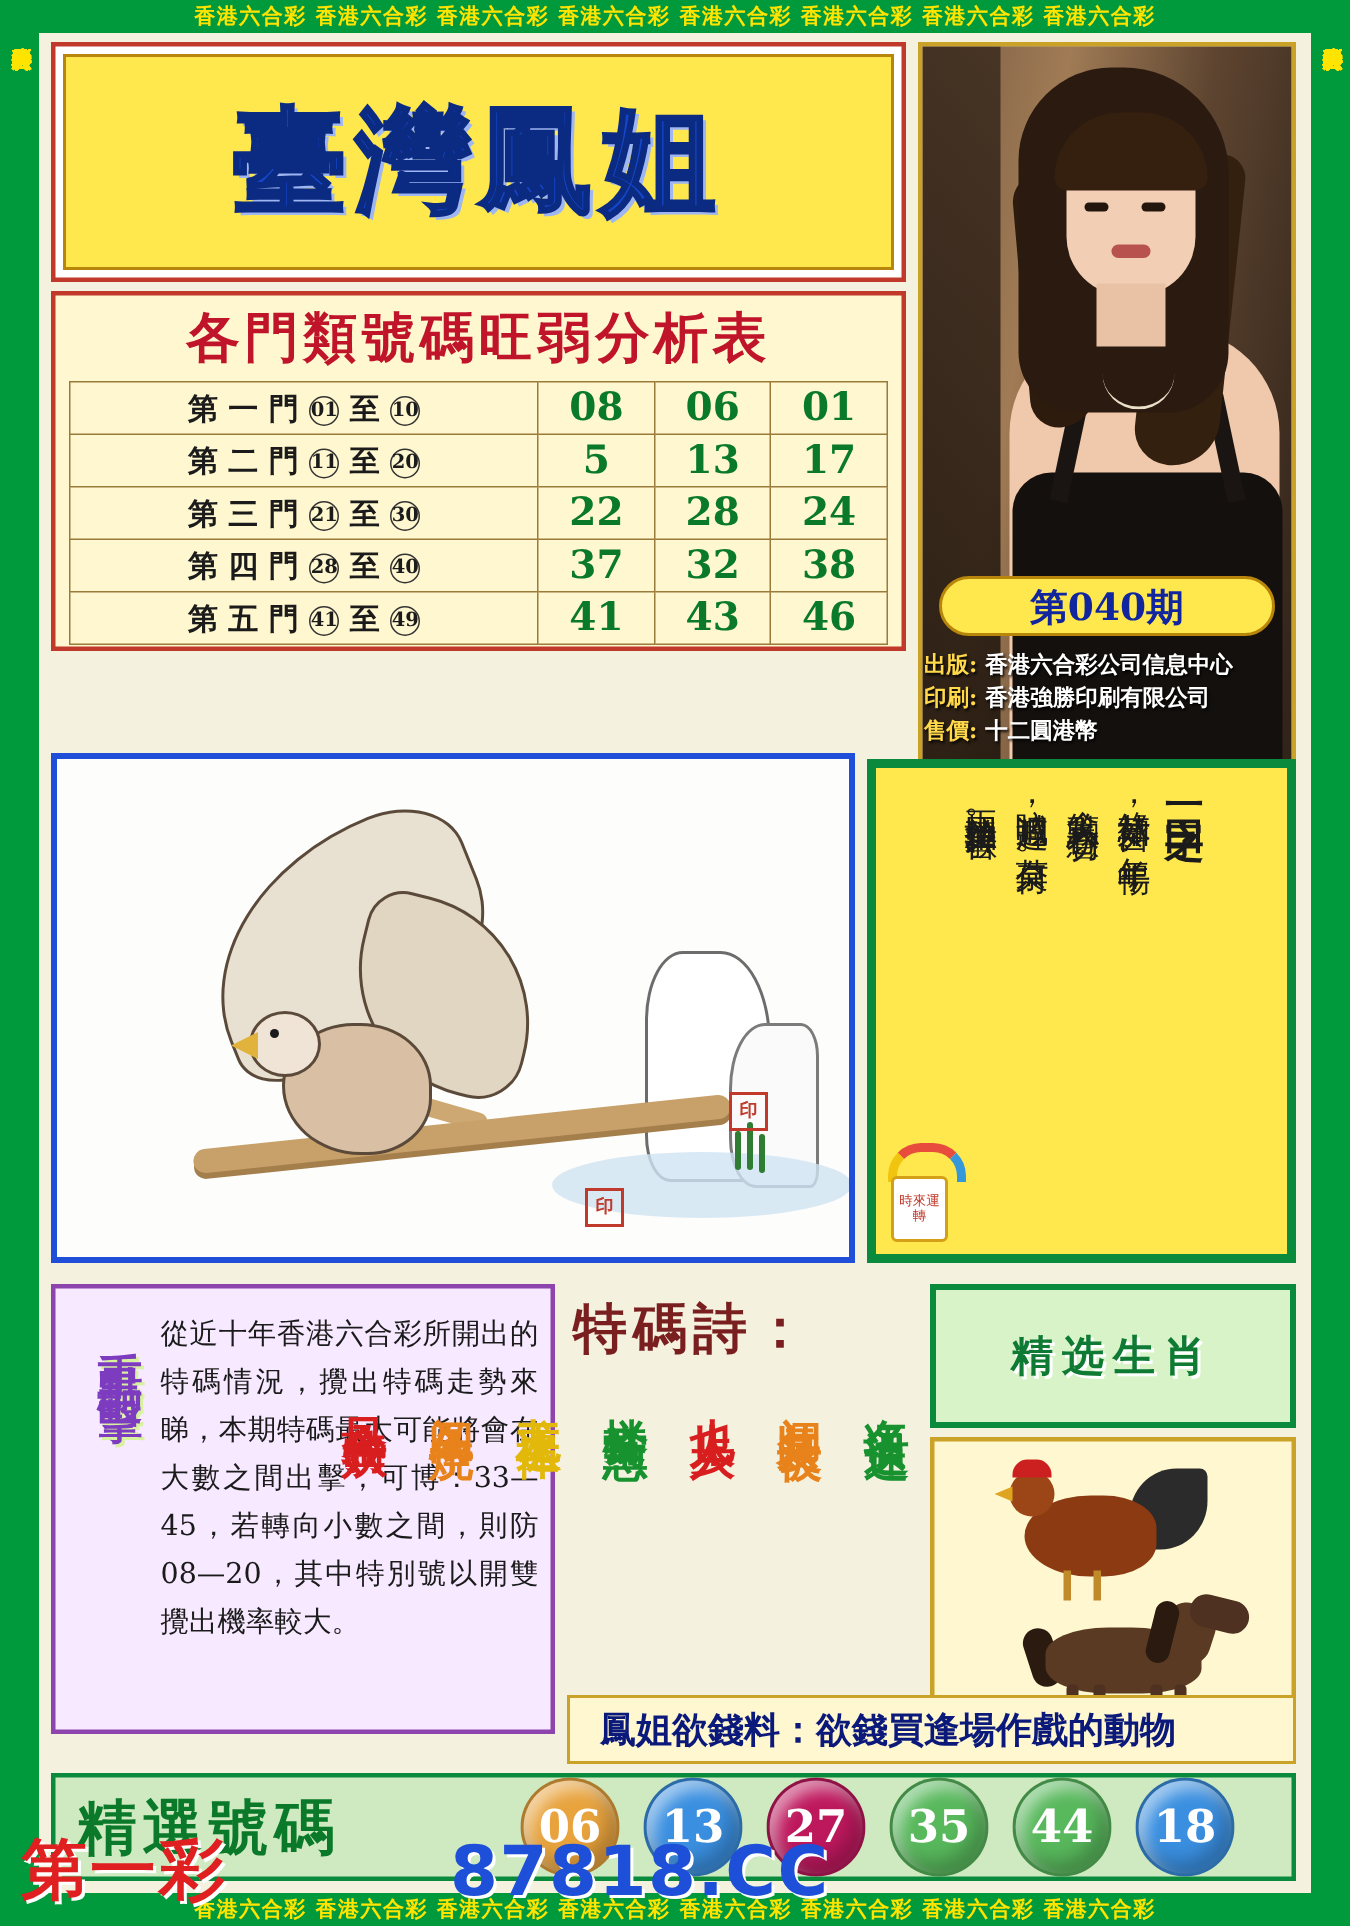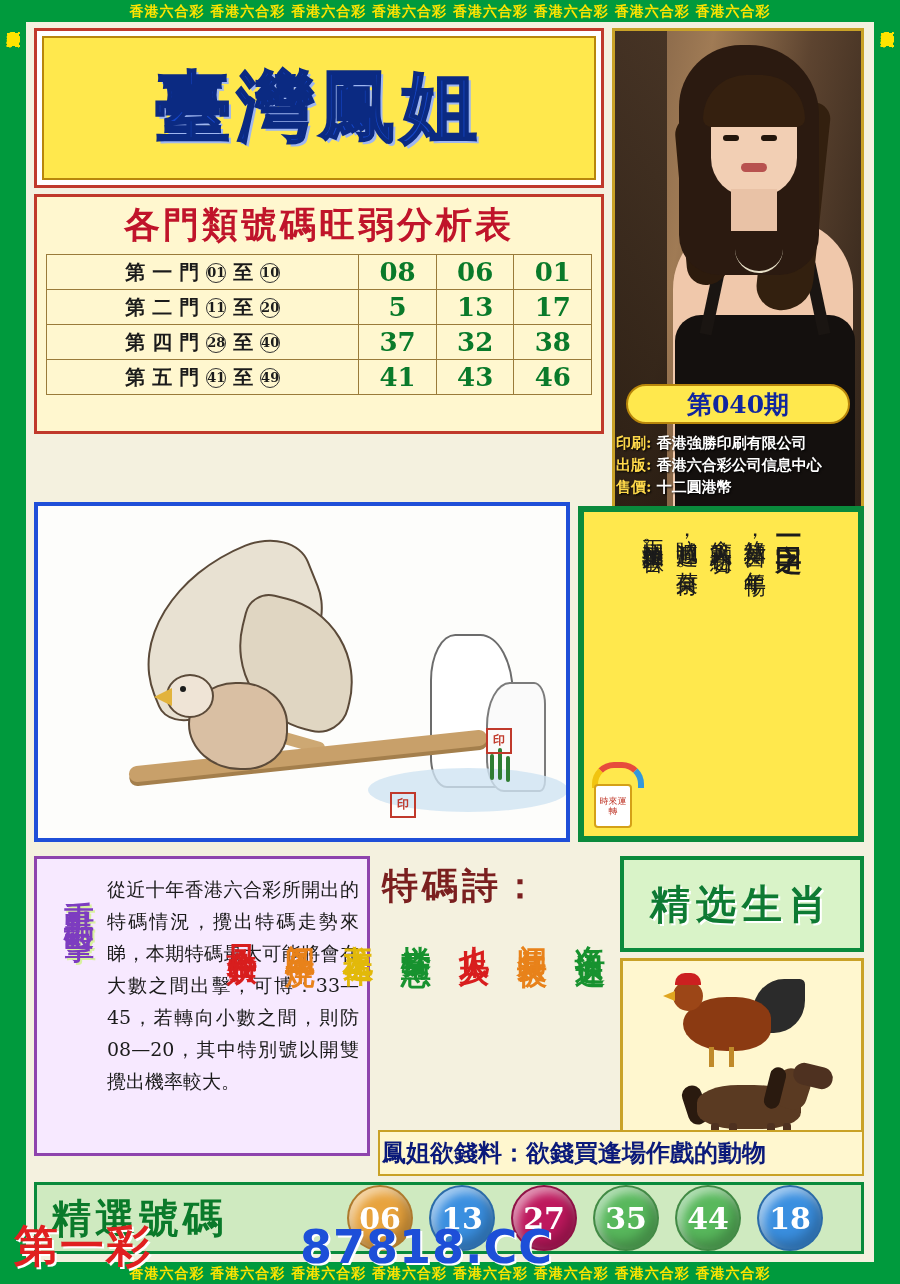--- a/index.html
+++ b/index.html
@@ -105,41 +105,41 @@
   .tmshi{position:absolute;left:352px;top:834px;width:234px;height:300px;background:#f4f1df;}
   .tm-title{font-family:"DejaVu Serif","Liberation Serif",serif;font-size:36px;font-weight:bold;color:#7a1f1f;letter-spacing:4px;padding:6px 0 0 4px;}
   .tm-cols{display:flex;flex-direction:row-reverse;justify-content:flex-start;gap:14px;padding:10px 0 0 6px;}
   .tmcol{writing-mode:vertical-rl;text-orientation:upright;font-family:"DejaVu Serif","Liberation Serif",serif;
     font-size:30px;font-weight:bold;line-height:44px;letter-spacing:4px;}
   .c-red{color:#d81e1e;} .c-org{color:#e8821a;} .c-yel{color:#e2b90a;} .c-grn{color:#17922f;}
 
   
   .sxbox{position:absolute;left:594px;top:834px;width:244px;height:96px;background:#d9f3c8;border:4px solid #0a8a3c;box-sizing:border-box;
      display:flex;align-items:center;justify-content:center;}
-  .sx-title{font-family:"DejaVu Serif","Liberation Serif",serif;font-size:40px;font-weight:bold;color:#0e7a33;letter-spacing:6px;
+  .sx-title{font-family:"DejaVu Serif","Liberation Serif",serif;font-size:28px;font-weight:bold;color:#0e7a33;letter-spacing:6px;
      text-shadow:2px 2px 0 #ffffff;}
   .anim{position:absolute;left:594px;top:936px;width:244px;height:198px;background:#fff7cf;border:3px solid #c9a227;box-sizing:border-box;overflow:hidden;}
   .rooster{position:absolute;left:30px;top:12px;width:150px;height:84px;}
   .r-body{position:absolute;left:30px;top:24px;width:88px;height:54px;background:#8b3a12;border-radius:50% 40% 40% 50%;}
   .r-tail{position:absolute;left:100px;top:6px;width:52px;height:54px;background:#2b2b2b;border-radius:60% 10% 60% 10%;}
   .r-head{position:absolute;left:20px;top:8px;width:30px;height:30px;background:#9c4617;border-radius:50%;}
   .r-comb{position:absolute;left:22px;top:0px;width:26px;height:12px;background:#cc2020;border-radius:10px 10px 0 0;}
   .r-beak{position:absolute;left:10px;top:18px;width:0;height:0;border-top:5px solid transparent;border-bottom:5px solid transparent;border-right:12px solid #e0a520;}
   .r-leg{position:absolute;top:74px;width:5px;height:20px;background:#c08a2a;}
   .horse{position:absolute;left:40px;top:104px;width:170px;height:82px;}
   .h-body{position:absolute;left:34px;top:20px;width:104px;height:44px;background:#5a3a22;border-radius:40% 45% 38% 40%;}
   .h-neck{position:absolute;left:112px;top:4px;width:34px;height:40px;background:#5a3a22;border-radius:14px;transform:rotate(18deg);}
   .h-head{position:absolute;left:130px;top:0px;width:40px;height:22px;background:#4e3120;border-radius:12px;transform:rotate(14deg);}
   .h-mane{position:absolute;left:104px;top:2px;width:16px;height:42px;background:#2a1a0f;border-radius:8px;transform:rotate(14deg);}
   .h-leg{position:absolute;top:58px;width:8px;height:24px;background:#4e3120;border-radius:3px;}
   .h-tail{position:absolute;left:22px;top:20px;width:20px;height:40px;background:#2a1a0f;border-radius:10px;transform:rotate(-18deg);}
 
   
   .qbar{position:absolute;left:352px;top:1108px;width:486px;height:46px;background:#fff7cf;border:2px solid #c9a227;box-sizing:border-box;
-    display:flex;align-items:center;padding-left:2px;}
+    display:flex;align-items:center;padding-left:20px;}
   .qbar span{font-family:"DejaVu Serif","Liberation Serif",serif;font-size:24px;font-weight:bold;color:#0b1a7a;white-space:nowrap;}
 
   
   .numbar{position:absolute;left:8px;top:1160px;width:830px;height:72px;background:#cfeac0;border:3px solid #0a8a3c;box-sizing:border-box;
      display:flex;align-items:center;gap:36px;}
   .nb-title{font-family:"DejaVu Serif","Liberation Serif",serif;font-size:40px;font-weight:bold;color:#0a7a2a;letter-spacing:4px;padding-left:14px;width:260px;}
   .balls{display:flex;gap:16px;align-items:center;}
   .ball{width:62px;height:62px;border-radius:50%;display:flex;align-items:center;justify-content:center;
      font-family:"DejaVu Serif","Liberation Serif",serif;font-size:30px;font-weight:bold;color:#fff;border:2px solid rgba(0,0,0,.25);
      box-shadow:inset -6px -8px 12px rgba(0,0,0,.25), inset 5px 6px 10px rgba(255,255,255,.55);}
@@ -190,20 +190,31 @@
         <tr>
           <td class="cat">
             <span>第 二 門</span>
             <span class="circ">11</span>
             <span>至</span>
             <span class="circ">20</span>
           </td>
           <td class="num">5</td>
           <td class="num">13</td>
           <td class="num">17</td>
+        </tr>
+        <tr>
+          <td class="cat">
+            <span>第 三 門</span>
+            <span class="circ">21</span>
+            <span>至</span>
+            <span class="circ">30</span>
+          </td>
+          <td class="num">22</td>
+          <td class="num">28</td>
+          <td class="num">24</td>
         </tr>
         <tr>
           <td class="cat">
             <span>第 四 門</span>
             <span class="circ">28</span>
             <span>至</span>
             <span class="circ">40</span>
           </td>
           <td class="num">37</td>
           <td class="num">32</td>
@@ -240,26 +251,26 @@
       <div class="ph-eye" style="left:146px;top:104px;"></div>
       <div class="ph-lip"></div>
       <div class="ph-neck"></div>
       <div class="ph-neck-chain"></div>
     </div>
 
     <div class="issue">第040期</div>
 
     <div class="imprint">
       <div>
+        <span class="lb">出版:</span>
+        <span class="vl">香港六合彩公司信息中心</span>
+      </div>
+      <div>
         <span class="lb">印刷:</span>
         <span class="vl">香港強勝印刷有限公司</span>
-      </div>
-      <div>
-        <span class="lb">出版:</span>
-        <span class="vl">香港六合彩公司信息中心</span>
       </div>
       <div>
         <span class="lb">售價:</span>
         <span class="vl">十二圓港幣</span>
       </div>
     </div>
 
     <div class="pic">
       <div class="sky"></div>
       <div class="rock"></div>

